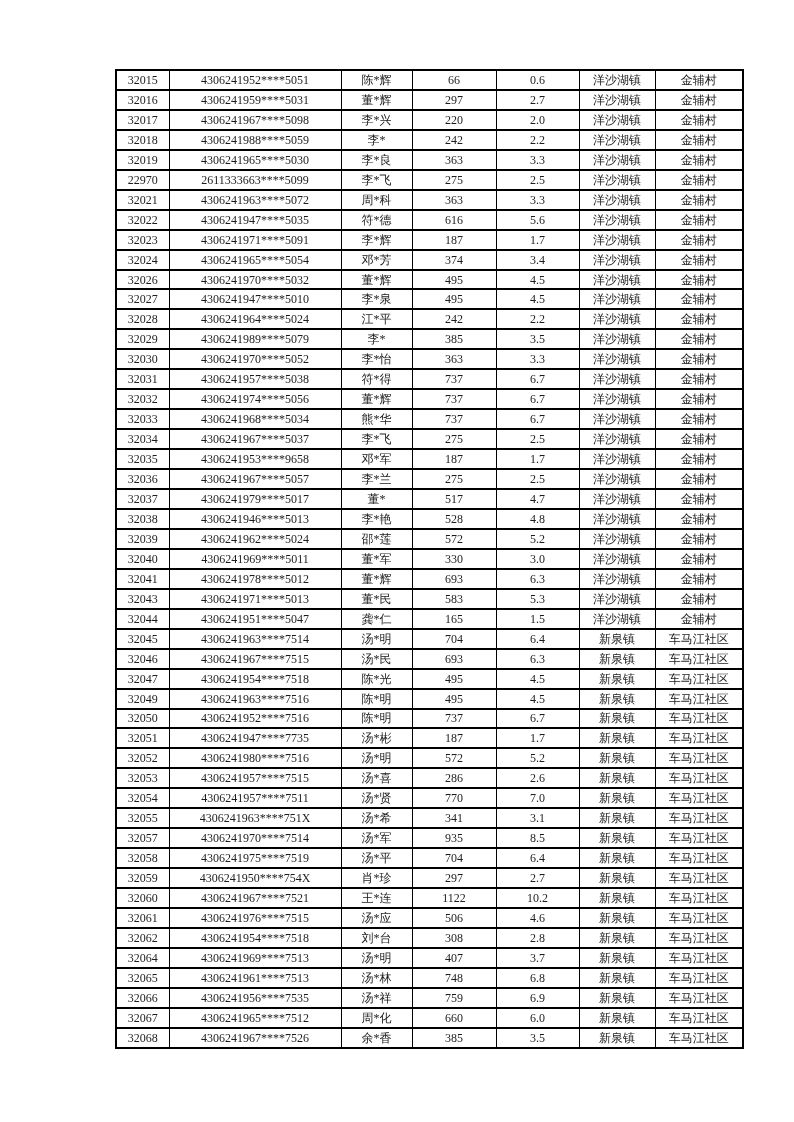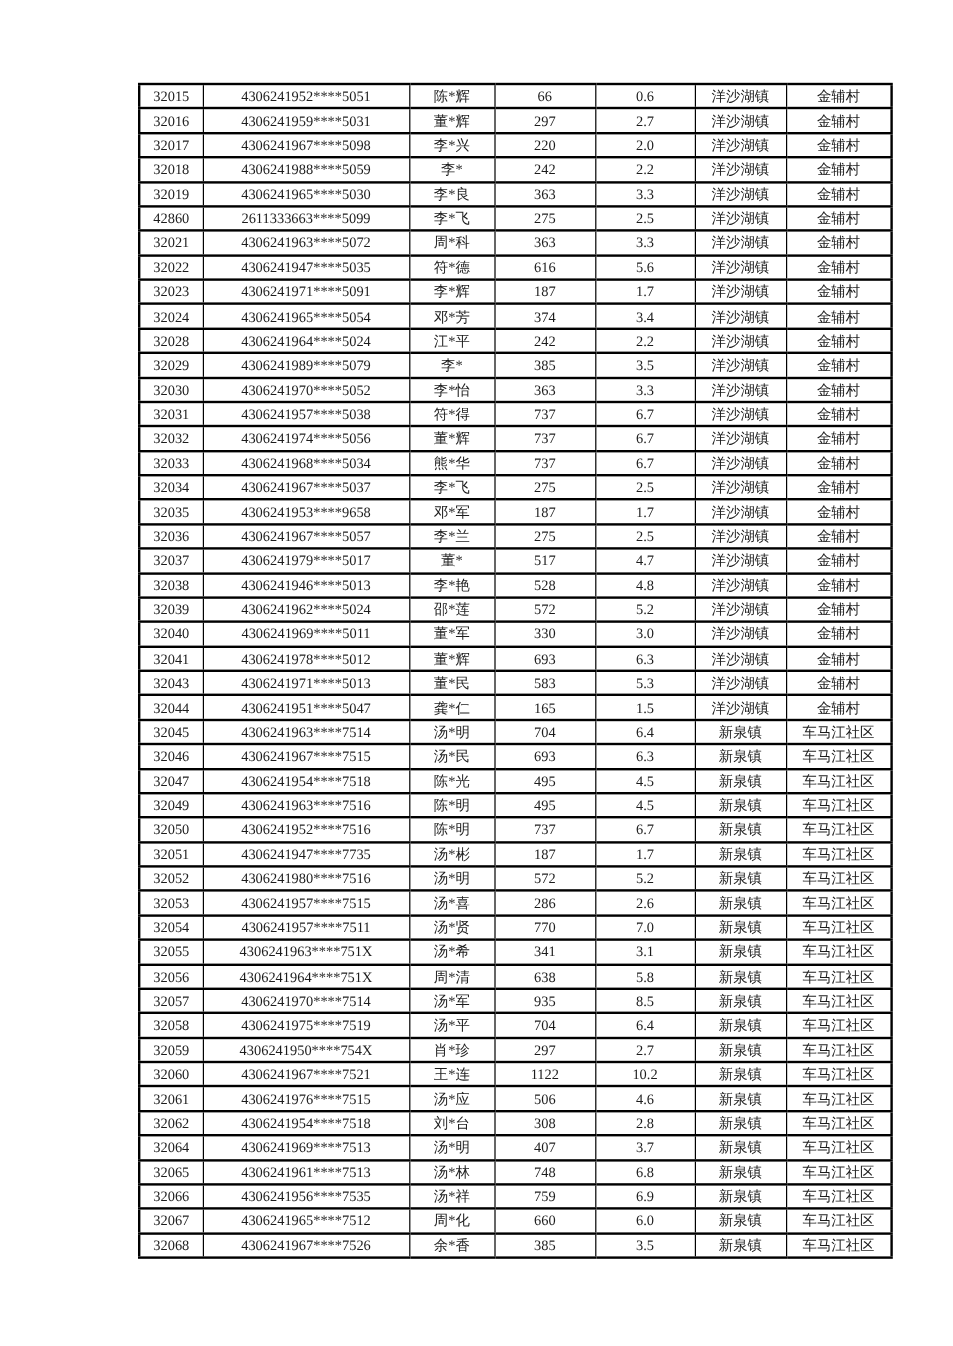--- a/index.html
+++ b/index.html
@@ -106,21 +106,21 @@
         <tr>
           <td>32019</td>
           <td>4306241965****5030</td>
           <td>李*良</td>
           <td>363</td>
           <td>3.3</td>
           <td>洋沙湖镇</td>
           <td>金辅村</td>
         </tr>
         <tr>
-          <td>42860</td>
+          <td>22970</td>
           <td>2611333663****5099</td>
           <td>李*飞</td>
           <td>275</td>
           <td>2.5</td>
           <td>洋沙湖镇</td>
           <td>金辅村</td>
         </tr>
         <tr>
           <td>32021</td>
           <td>4306241963****5072</td>
@@ -151,20 +151,38 @@
         <tr>
           <td>32024</td>
           <td>4306241965****5054</td>
           <td>邓*芳</td>
           <td>374</td>
           <td>3.4</td>
           <td>洋沙湖镇</td>
           <td>金辅村</td>
         </tr>
         <tr>
+          <td>32026</td>
+          <td>4306241970****5032</td>
+          <td>董*辉</td>
+          <td>495</td>
+          <td>4.5</td>
+          <td>洋沙湖镇</td>
+          <td>金辅村</td>
+        </tr>
+        <tr>
+          <td>32027</td>
+          <td>4306241947****5010</td>
+          <td>李*泉</td>
+          <td>495</td>
+          <td>4.5</td>
+          <td>洋沙湖镇</td>
+          <td>金辅村</td>
+        </tr>
+        <tr>
           <td>32028</td>
           <td>4306241964****5024</td>
           <td>江*平</td>
           <td>242</td>
           <td>2.2</td>
           <td>洋沙湖镇</td>
           <td>金辅村</td>
         </tr>
         <tr>
           <td>32029</td>
@@ -385,29 +403,20 @@
         <tr>
           <td>32055</td>
           <td>4306241963****751X</td>
           <td>汤*希</td>
           <td>341</td>
           <td>3.1</td>
           <td>新泉镇</td>
           <td>车马江社区</td>
         </tr>
         <tr>
-          <td>32056</td>
-          <td>4306241964****751X</td>
-          <td>周*清</td>
-          <td>638</td>
-          <td>5.8</td>
-          <td>新泉镇</td>
-          <td>车马江社区</td>
-        </tr>
-        <tr>
           <td>32057</td>
           <td>4306241970****7514</td>
           <td>汤*军</td>
           <td>935</td>
           <td>8.5</td>
           <td>新泉镇</td>
           <td>车马江社区</td>
         </tr>
         <tr>
           <td>32058</td>

